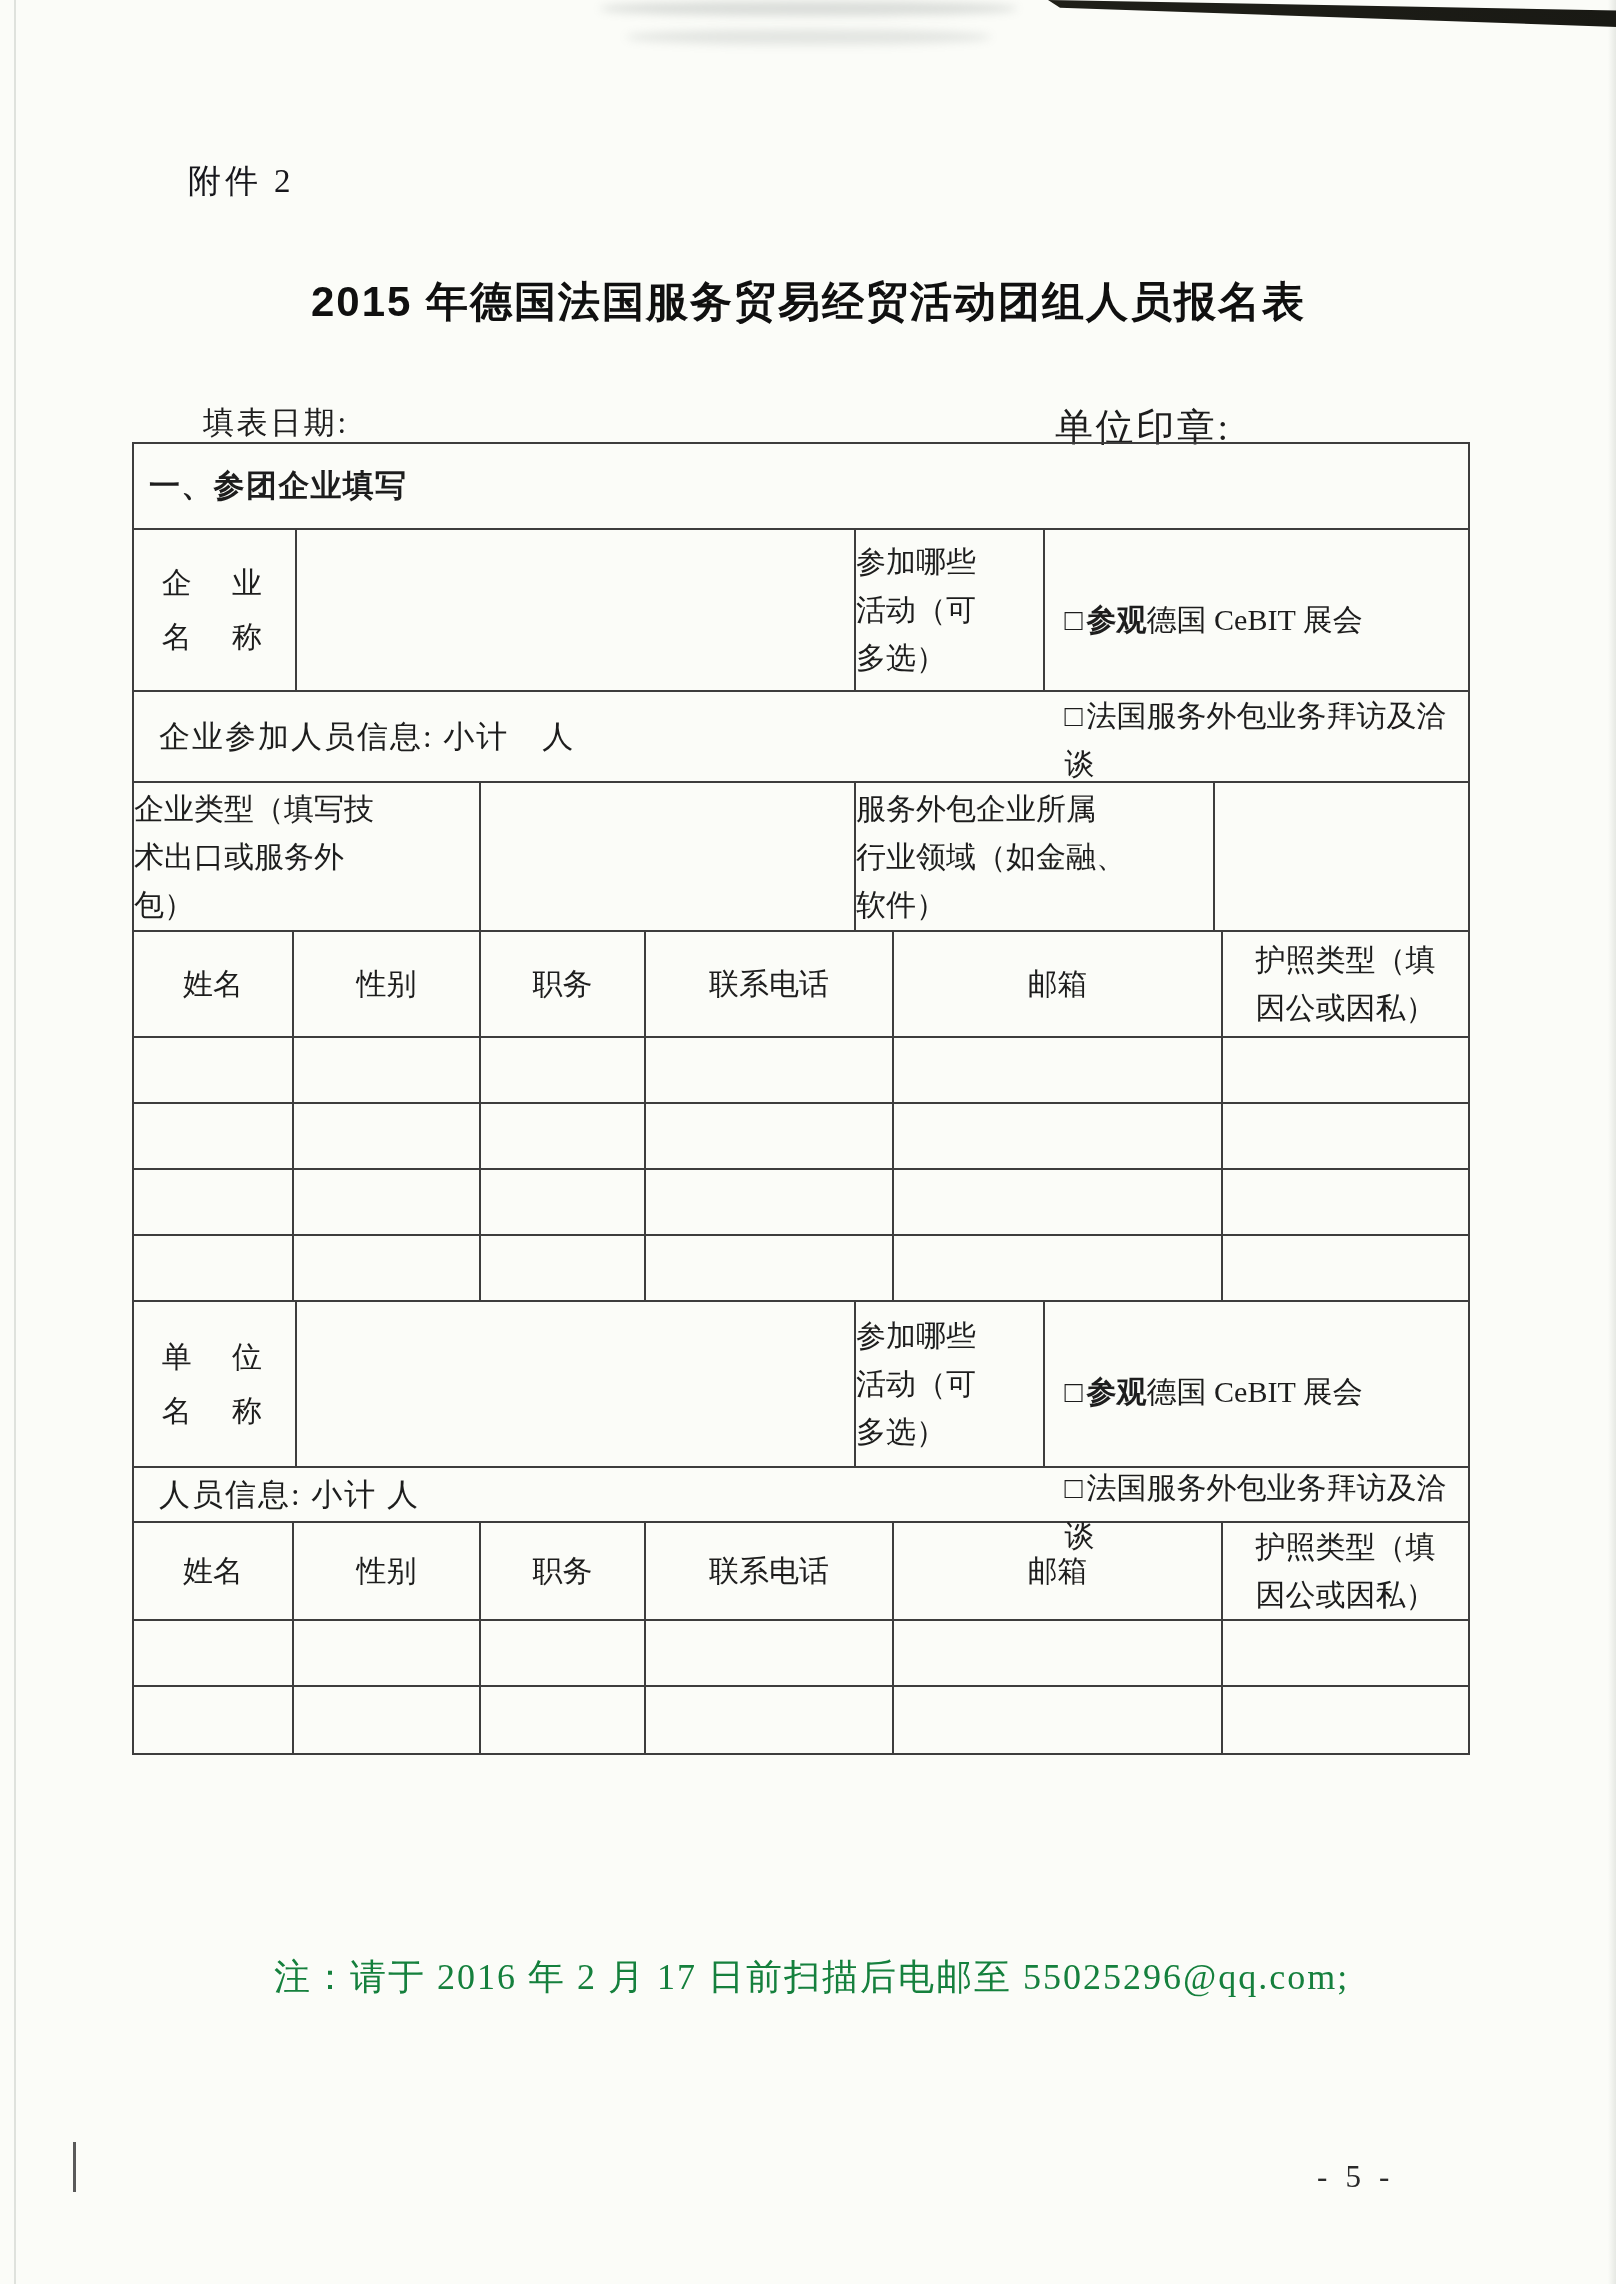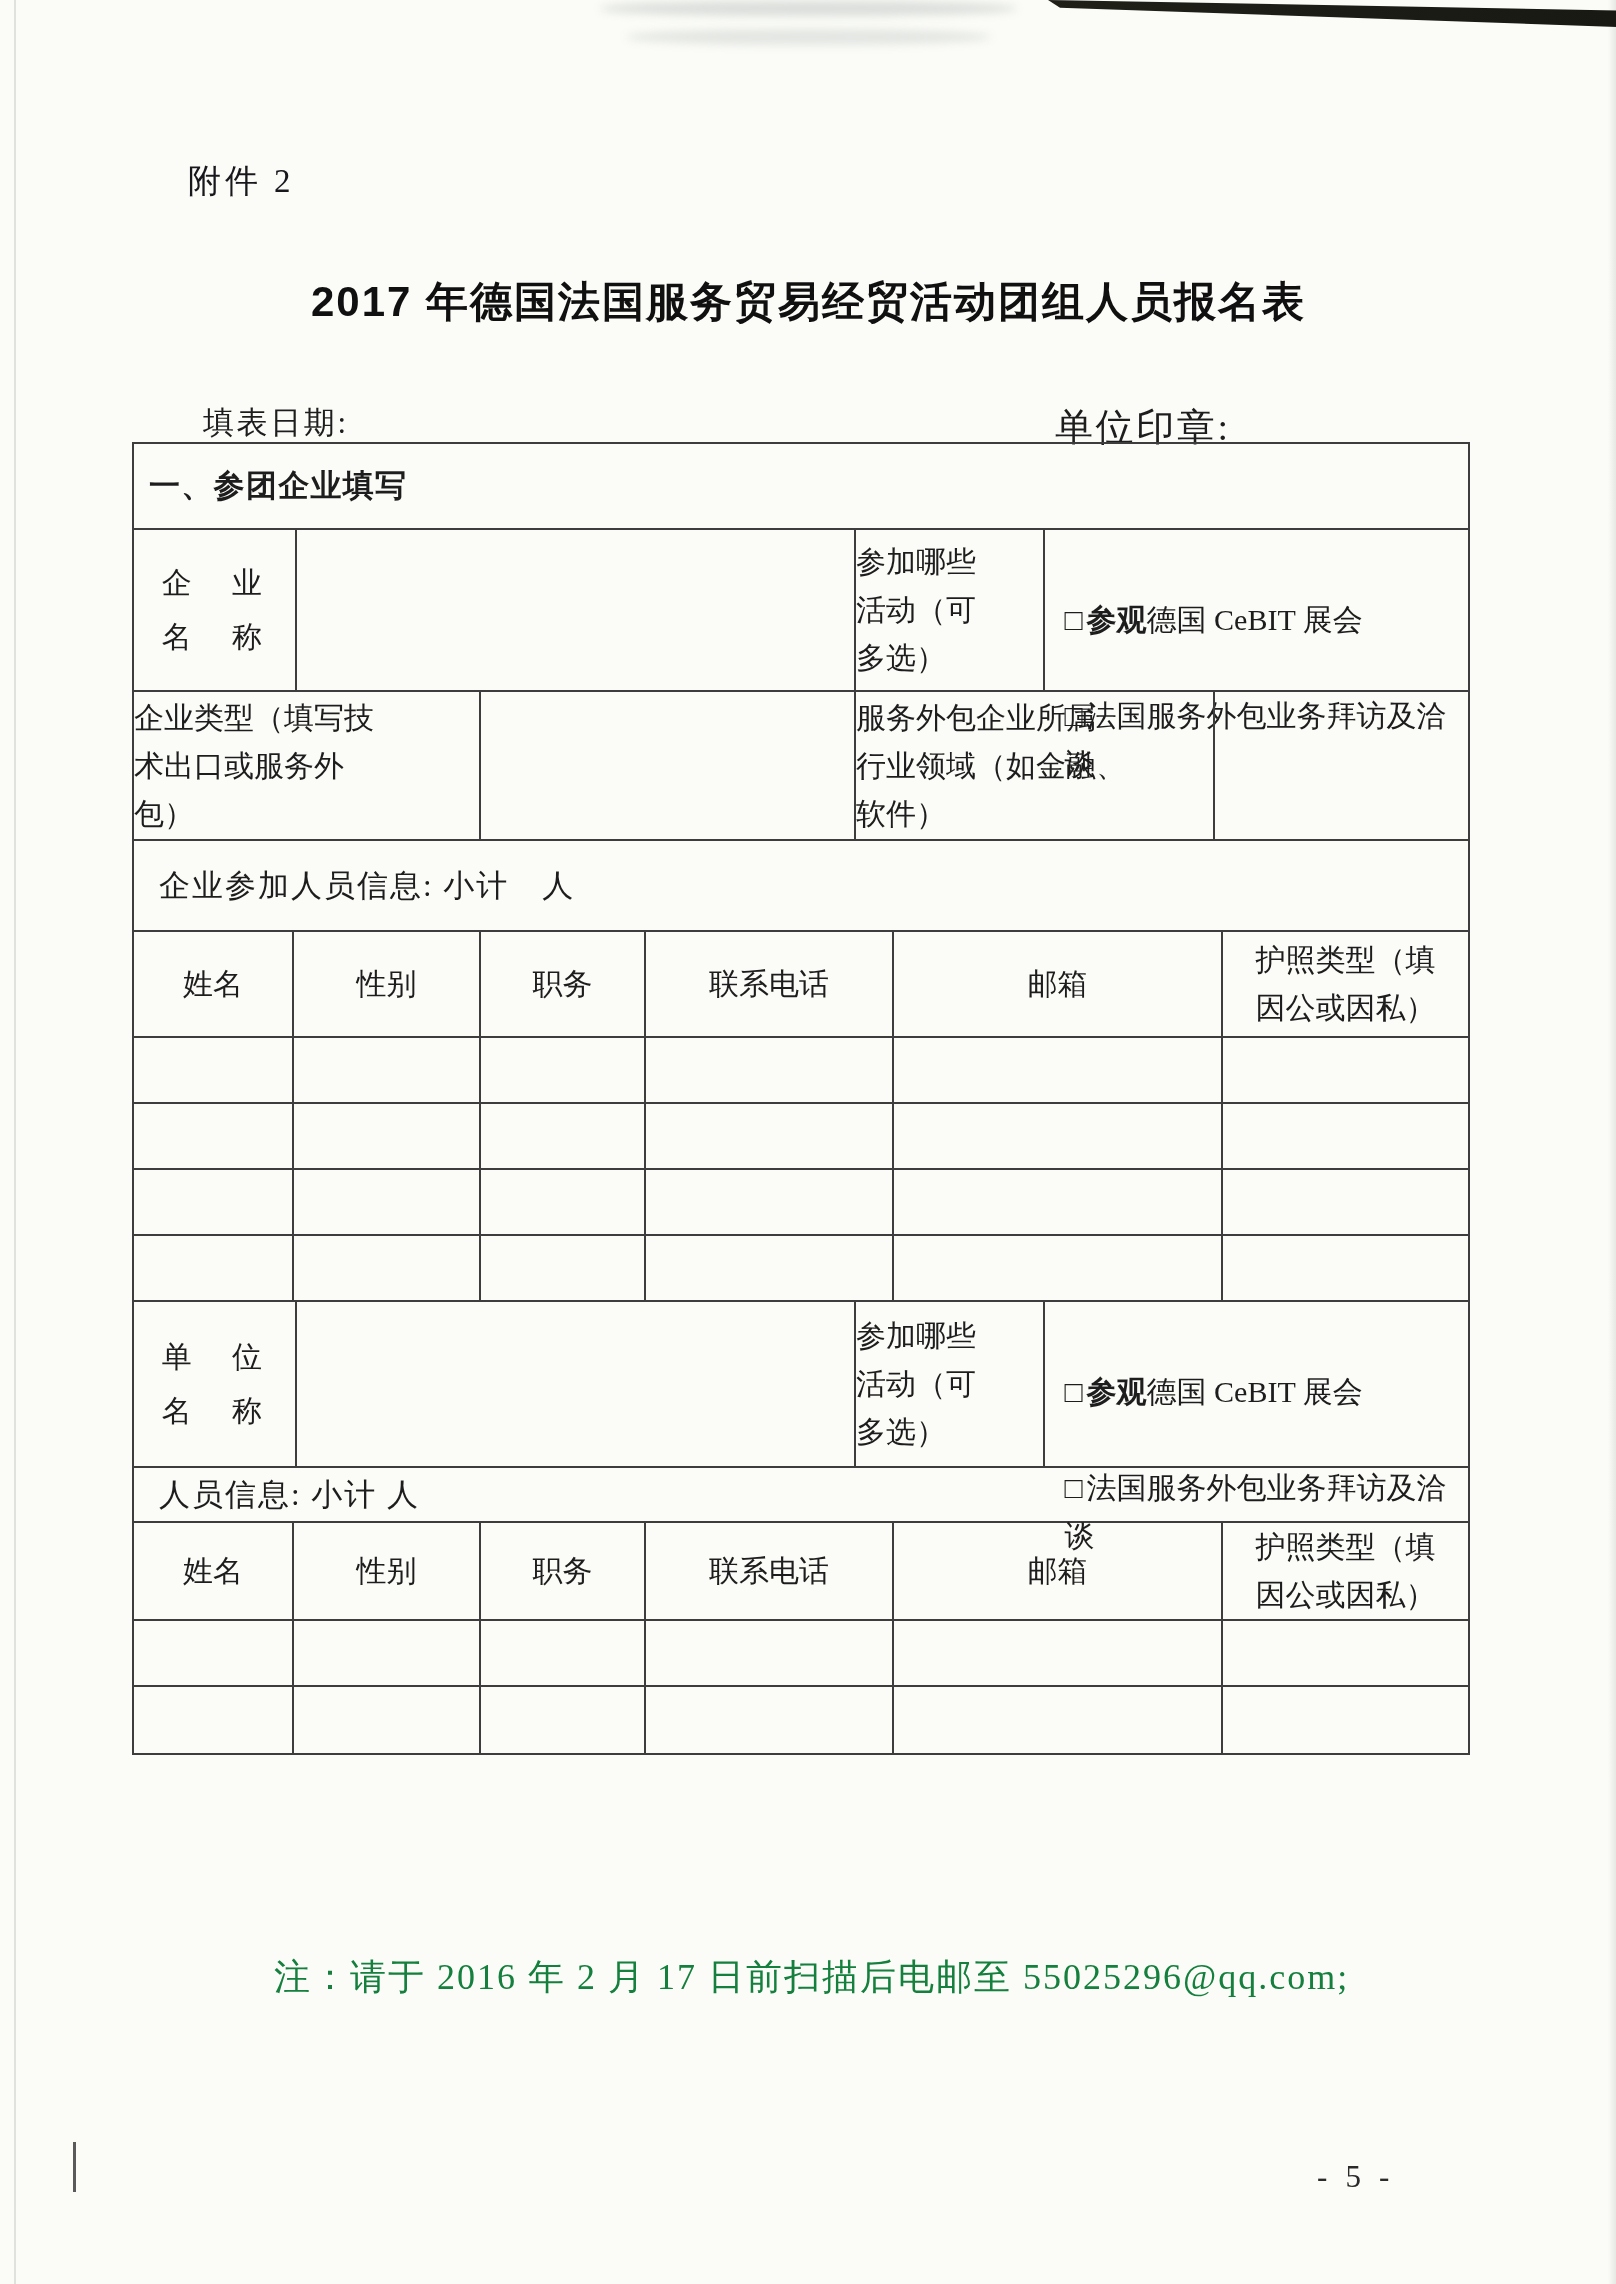--- a/index.html
+++ b/index.html
@@ -54,21 +54,21 @@
 <body>
 
 <div class="edge-left"></div>
 <div class="edge-right"></div>
 <div class="scan-wedge"></div>
 <div class="smudge s1"></div>
 <div class="smudge s2"></div>
 <div class="corner-tick"></div>
 
 <div class="attachment">附件 2</div>
-<div class="doc-title">2017 年德国法国服务贸易经贸活动团组人员报名表</div>
+<div class="doc-title">2015 年德国法国服务贸易经贸活动团组人员报名表</div>
 <div class="meta-date">填表日期:</div>
 <div class="meta-seal">单位印章:</div>
 
 <div class="form-table">
 
   <div class="row" style="height:86px">
     <div class="cell left section-title">一、参团企业填写</div>
   </div>
 
   <div class="row" style="height:162px">
@@ -77,33 +77,33 @@
     <div class="cell" style="flex:0 0 559px"></div>
     <div class="cell left pad-l" style="flex:0 0 189px">参加哪些
 活动（可
 多选）</div>
     <div class="cell checkbox-cell">
       <span class="opt"><span class="opt-box">□</span><b>参观</b><span>德国 CeBIT 展会</span></span>
       <span class="opt"><span class="opt-box">□</span><b></b><span>法国服务外包业务拜访及洽谈</span></span>
     </div>
   </div>
 
+  <div class="row" style="height:91px">
+    <div class="cell left pad-info">企业参加人员信息: 小计　人</div>
+  </div>
+
   <div class="row" style="height:149px">
     <div class="cell left pad-l" style="flex:0 0 347px">企业类型（填写技
 术出口或服务外
 包）</div>
     <div class="cell" style="flex:0 0 375px"></div>
     <div class="cell left pad-l" style="flex:0 0 359px">服务外包企业所属
 行业领域（如金融、
 软件）</div>
     <div class="cell"></div>
-  </div>
-
-  <div class="row" style="height:91px">
-    <div class="cell left pad-info">企业参加人员信息: 小计　人</div>
   </div>
 
   <div class="row" style="height:106px">
     <div class="cell hdr" style="flex:0 0 160px">姓名</div>
     <div class="cell hdr" style="flex:0 0 187px">性别</div>
     <div class="cell hdr" style="flex:0 0 165px">职务</div>
     <div class="cell hdr" style="flex:0 0 248px">联系电话</div>
     <div class="cell hdr" style="flex:0 0 329px">邮箱</div>
     <div class="cell hdr">护照类型（填
 因公或因私）</div>

